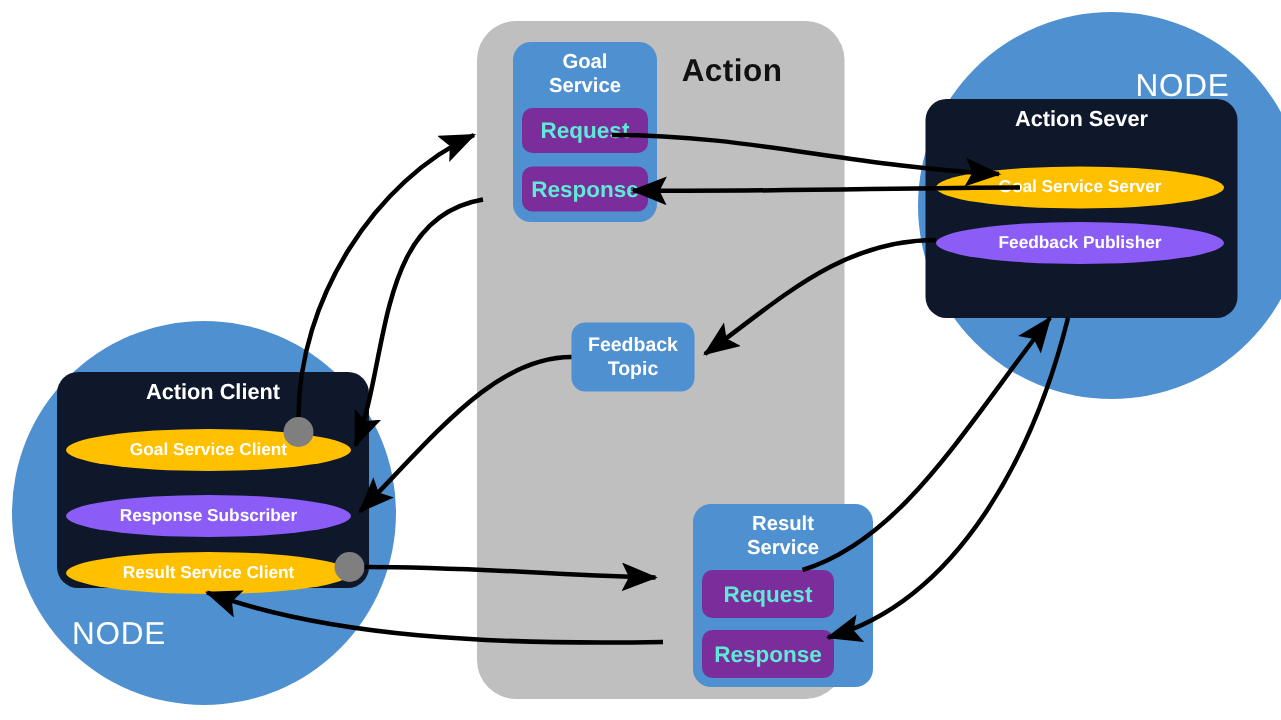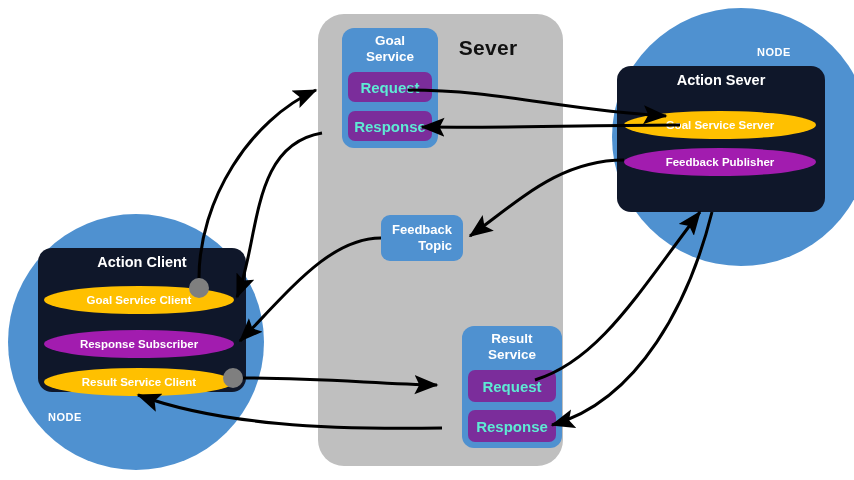--- a/index.html
+++ b/index.html
@@ -52,22 +52,22 @@
     position: absolute;
     background: #4f91d0;
     border-radius: 50%;
     z-index: 10;
   }
   .node-circle.left  { left: 8px;   top: 214px; width: 256px; height: 256px; }
   .node-circle.right { left: 612px; top: 8px;   width: 258px; height: 258px; }
 
   .node-label {
     position: absolute;
-    font-size: 11px;
-    font-weight: bold;
+    font-size: 21px;
+    font-weight: normal;
     color: #ffffff;
     z-index: 24;
     letter-spacing: 0.5px;
   }
   .node-label.left  { left: 48px;  top: 411px; }
   .node-label.right { left: 757px; top: 46px; }
 
   
   .action-box {
     position: absolute;
@@ -96,40 +96,40 @@
     display: flex;
     align-items: center;
     justify-content: center;
     font-size: 11.5px;
     font-weight: bold;
     color: #ffffff;
     z-index: 20;
     white-space: nowrap;
   }
   .pill.yellow { background: #ffc000; }
-  .pill.green  { background: #a21caf; }
+  .pill.green  { background: #8b5cf6; }
 
   .pill.c1 { left: 44px; top: 286px; width: 190px; height: 28px; }
   .pill.c2 { left: 44px; top: 330px; width: 190px; height: 28px; }
   .pill.c3 { left: 44px; top: 368px; width: 190px; height: 28px; }
 
   .pill.s1 { left: 624px; top: 111px; width: 192px; height: 28px; }
   .pill.s2 { left: 624px; top: 148px; width: 192px; height: 28px; }
   .pill.s3 { left: 624px; top: 184px; width: 192px; height: 28px; }
 
   
   .service-box {
     position: absolute;
     background: #4f91d0;
     border-radius: 12px;
     z-index: 22;
     margin-left: 20px;
   }
   .service-box.goal   { left: 322px; top: 28px;  width: 96px; height: 120px; }
-  .service-box.result { left: 442px; top: 326px; width: 100px; height: 122px; text-decoration: underline; }
+  .service-box.result { left: 442px; top: 336px; width: 120px; height: 122px; text-decoration: underline; }
 
   .service-title {
     position: absolute;
     width: 100%;
     text-align: center;
     top: 5px;
     font-size: 13.5px;
     font-weight: bold;
     line-height: 16px;
     color: #ffffff;
@@ -159,21 +159,21 @@
     position: absolute;
     left: 381px;
     top: 215px;
     width: 82px;
     height: 46px;
     background: #4f91d0;
     border-radius: 9px;
     display: flex;
     align-items: center;
     justify-content: center;
-    text-align: right;
+    text-align: center;
     font-size: 13px;
     font-weight: bold;
     line-height: 16px;
     color: #ffffff;
     z-index: 22;
   }
 
   
   .connector-dot {
     position: absolute;
@@ -183,21 +183,21 @@
   }
   .connector-dot.d1 { left: 189px; top: 278px; width: 20px; height: 20px; }
   .connector-dot.d2 { left: 223px; top: 368px; width: 20px; height: 20px; }
 </style>
 </head>
 <body>
 
 <div id="canvas">
 
   <div class="action-container"></div>
-  <div class="action-title">Sever</div>
+  <div class="action-title">Action</div>
 
   <div class="node-circle left"></div>
   <div class="action-box client">
     <div class="action-box-title">Action Client</div>
   </div>
   <div class="pill yellow c1">Goal Service Client</div>
   <div class="pill green c2">Response Subscriber</div>
   <div class="pill yellow c3">Result Service Client</div>
   <div class="node-label left">NODE</div>
 

